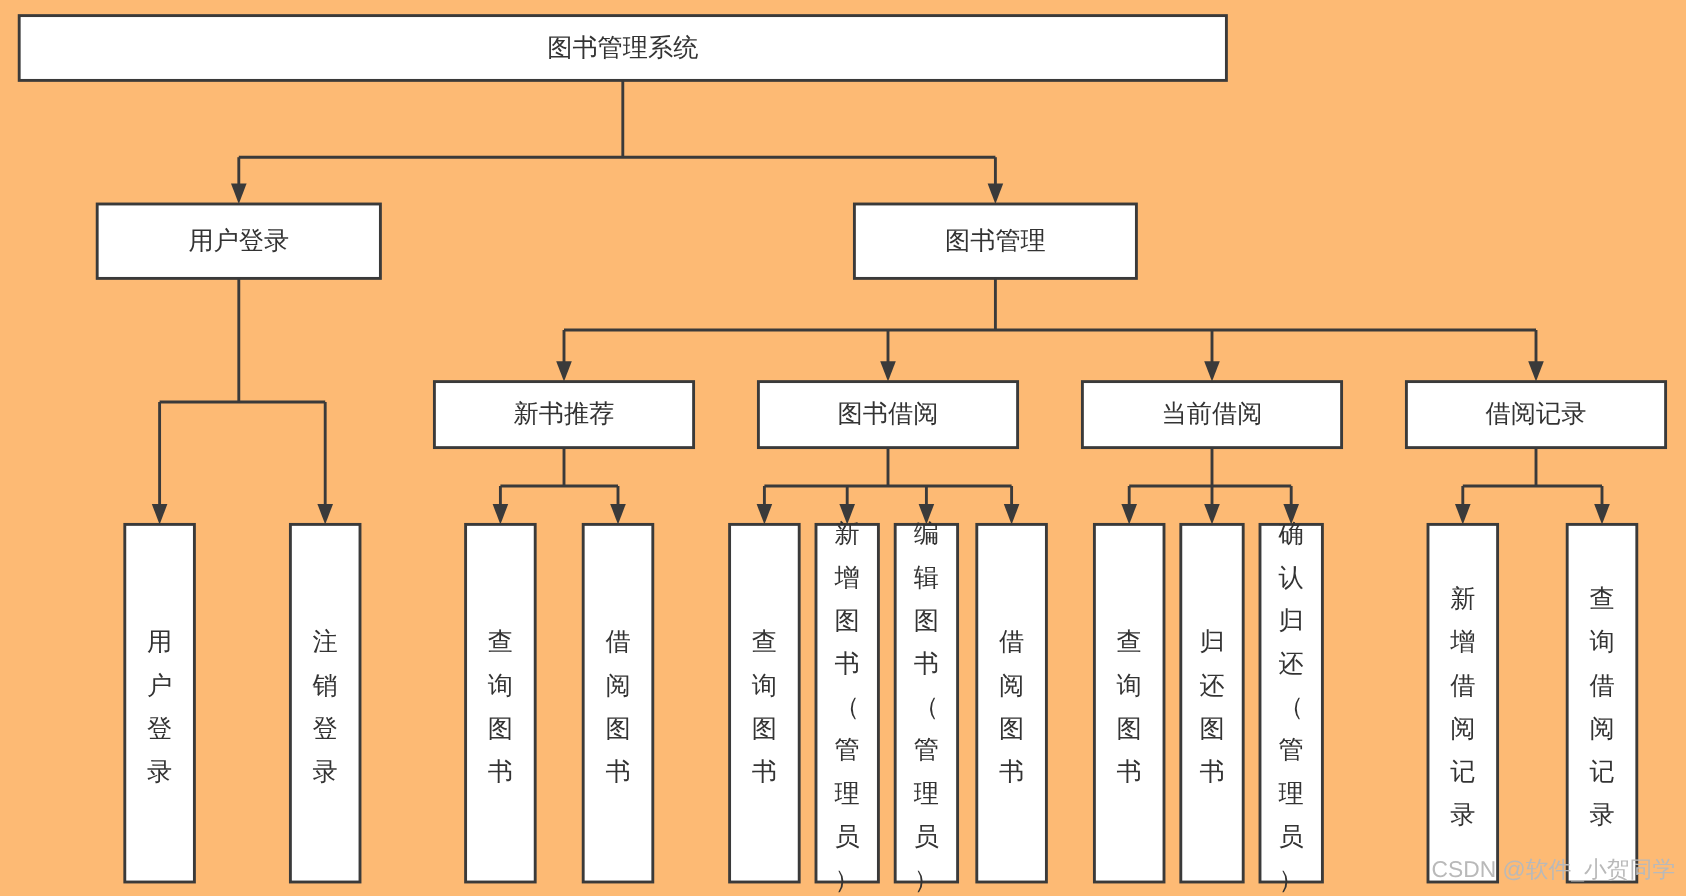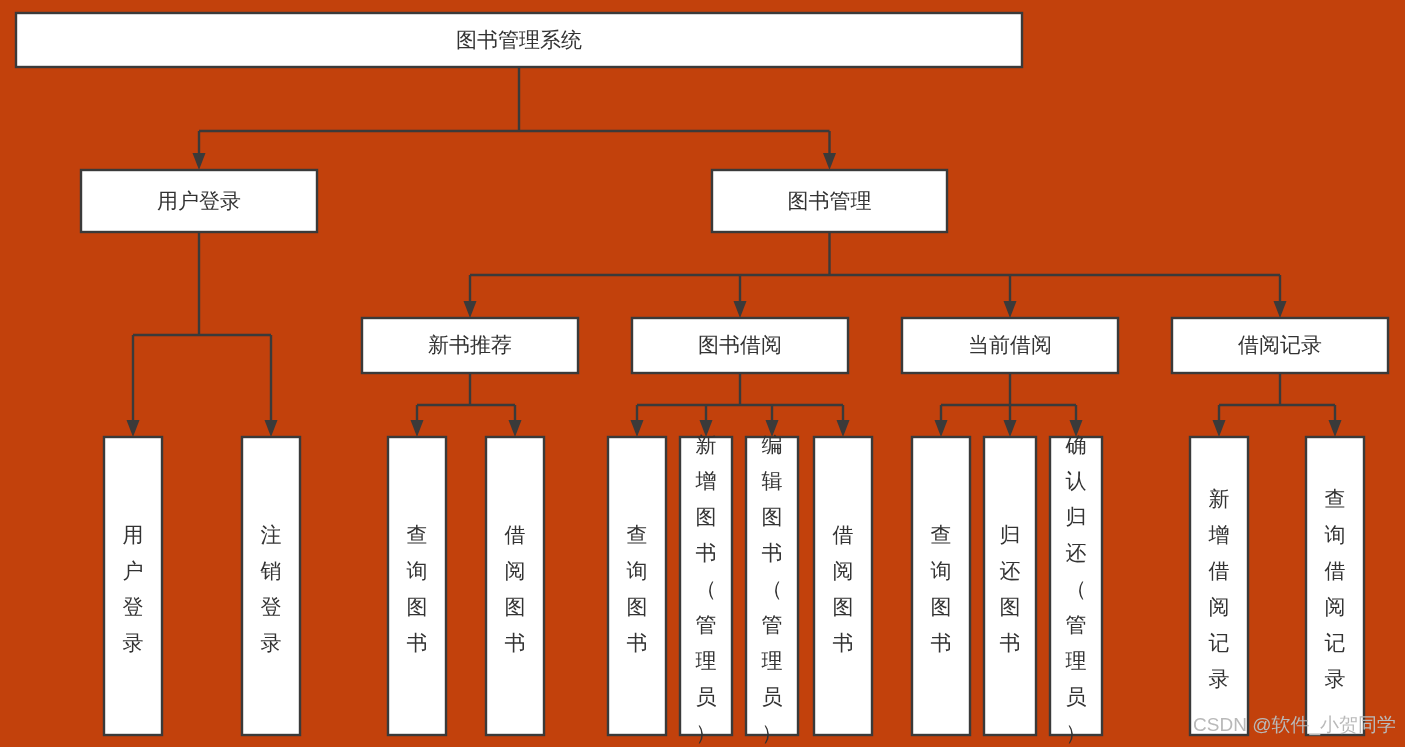--- a/index.html
+++ b/index.html
@@ -11,21 +11,21 @@
   body {
     width: 1405px;
     height: 747px;
     font-family: "Liberation Sans", "DejaVu Sans", sans-serif;
     overflow: hidden;
   }
   #diagram-root {
     position: relative;
     width: 1405px;
     height: 747px;
-    background: #c2410c;
+    background: #fdba74;
   }
   svg.diagram-canvas {
     position: absolute;
     top: 0;
     left: 0;
     width: 1405px;
     height: 747px;
     display: block;
   }
   .node-rect {

